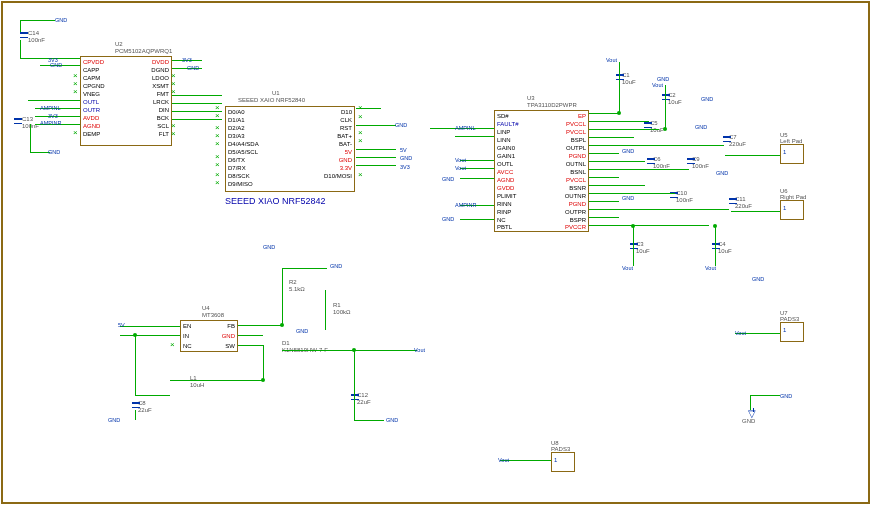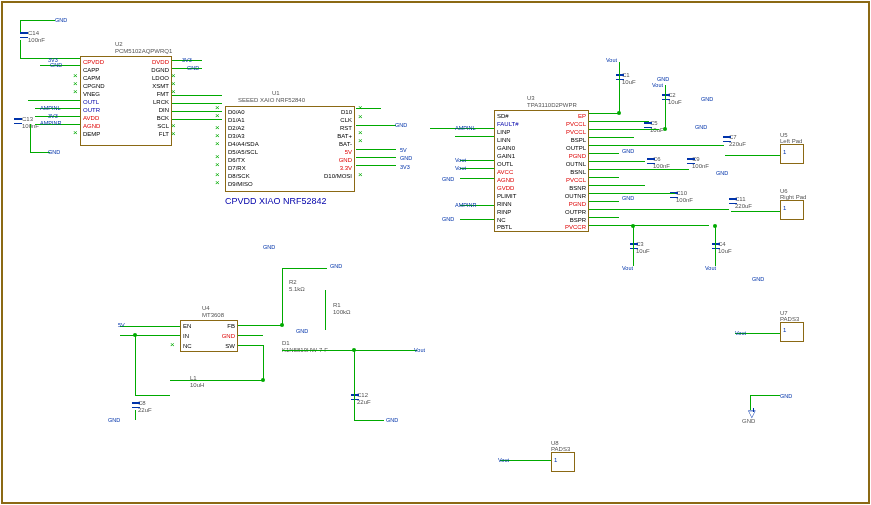--- a/index.html
+++ b/index.html
@@ -79,21 +79,21 @@
   <div class="pin-r" style="top:2px">D10</div>
   <div class="pin-r" style="top:10px">CLK</div>
   <div class="pin-r" style="top:18px">RST</div>
   <div class="pin-r" style="top:26px">BAT+</div>
   <div class="pin-r" style="top:34px">BAT-</div>
   <div class="pin-r pin-red" style="top:42px">5V</div>
   <div class="pin-r pin-red" style="top:50px">GND</div>
   <div class="pin-r pin-red" style="top:58px">3.3V</div>
   <div class="pin-r" style="top:66px">D10/MOSI</div>
 </div>
-<div class="lbl-blue" style="position:absolute;left:225px;top:196px;font-size:9px">CPVDD XIAO NRF52842</div>
+<div class="lbl-blue" style="position:absolute;left:225px;top:196px;font-size:9px">SEEED XIAO NRF52842</div>
 
 <div class="ref" style="left:527px;top:95px">U3</div>
 <div class="ref" style="left:527px;top:102px">TPA3110D2PWPR</div>
 <div class="ic" style="left:494px;top:110px;width:95px;height:122px">
   <div class="pin-l" style="top:2px">SD#</div>
   <div class="pin-l pin-blue" style="top:10px">FAULT#</div>
   <div class="pin-l" style="top:18px">LINP</div>
   <div class="pin-l" style="top:26px">LINN</div>
   <div class="pin-l" style="top:34px">GAIN0</div>
   <div class="pin-l" style="top:42px">GAIN1</div>

